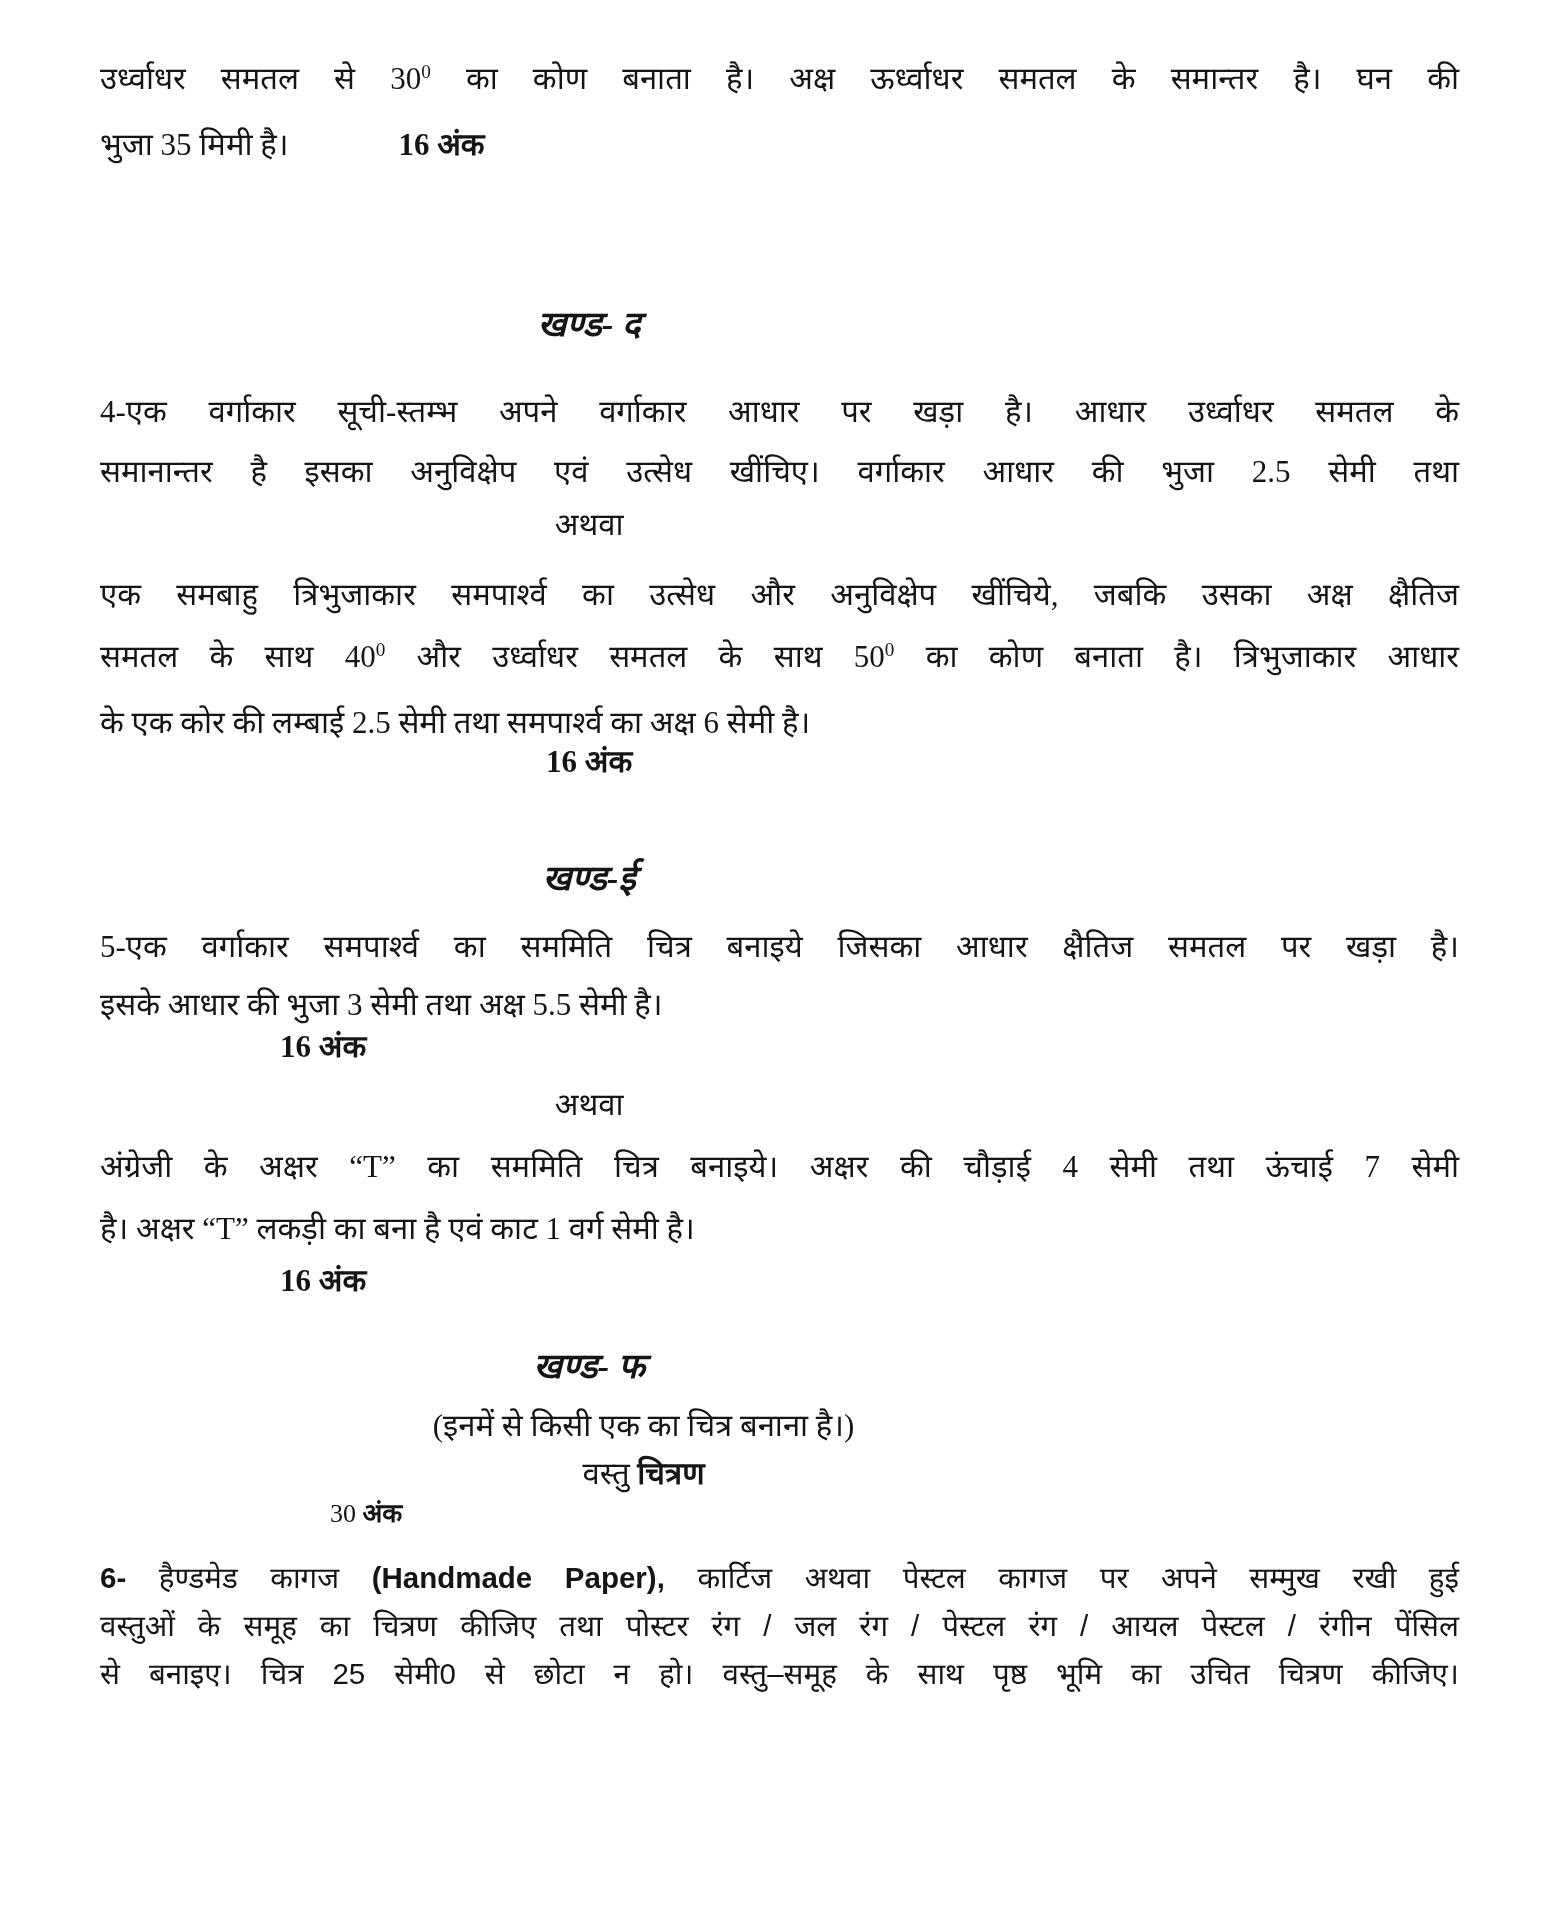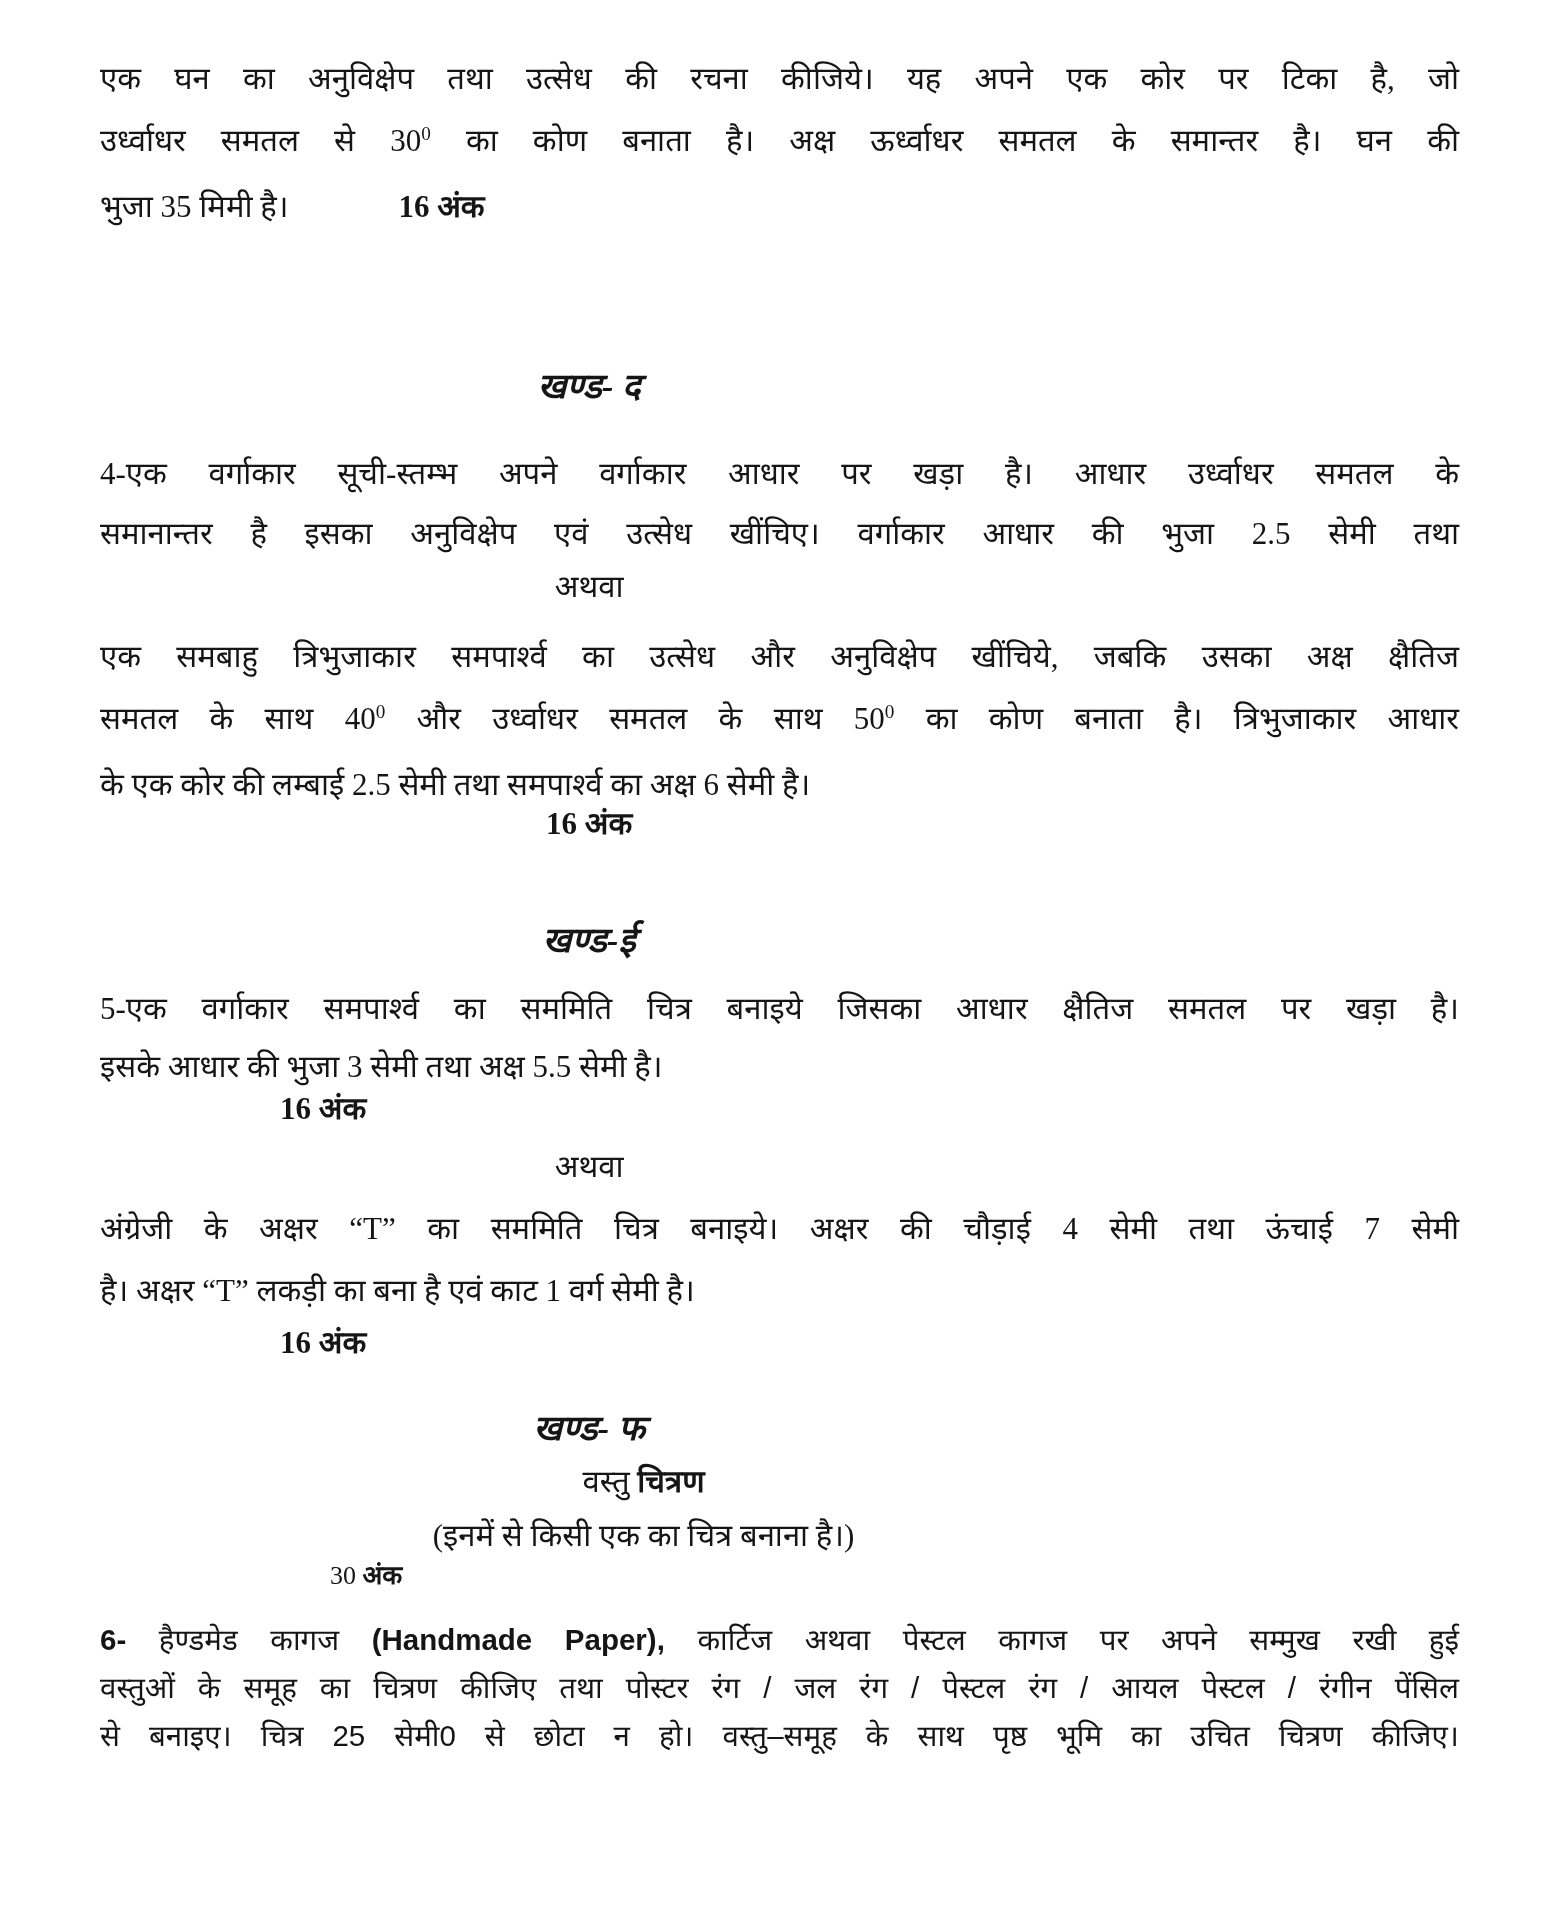--- a/index.html
+++ b/index.html
@@ -37,21 +37,20 @@
   #marks-30{margin-top:-12px;font-size:26px;}
   .q6{font-size:29.5px;line-height:48px;font-family:"Liberation Sans","DejaVu Sans",sans-serif;font-weight:400;}
   #q6-1{margin-top:14px;}
   .latin{font-family:Liberation Sans, sans-serif;font-weight:700;}
 </style>
 </head>
 <body>
 
 <div class="doc">
 
-  <div class="ln just">एक घन का अनुविक्षेप तथा उत्सेध की रचना कीजिये। यह अपने एक कोर पर टिका है, जो</div>
   <div class="ln just"><span>उर्ध्वाधर समतल से 30</span><span class="sup">0</span><span> का कोण बनाता है। अक्ष ऊर्ध्वाधर समतल के समान्तर है। घन की</span></div>
   <div class="ln"><span>भुजा 35 मिमी है।</span><span class="b gap110">16 अंक</span></div>
 
   <div class="hd cn72" id="hd-d">खण्ड- द</div>
   <div class="ln lh60 just" id="q4-1">4-एक वर्गाकार सूची-स्तम्भ अपने वर्गाकार आधार पर खड़ा है। आधार उर्ध्वाधर समतल के</div>
   <div class="ln lh60 just">समानान्तर है इसका अनुविक्षेप एवं उत्सेध खींचिए। वर्गाकार आधार की भुजा 2.5 सेमी तथा</div>
   <div class="ln cn72" id="or-1">अथवा</div>
   <div class="ln just" id="alt4-1">एक समबाहु त्रिभुजाकार समपार्श्व का उत्सेध और अनुविक्षेप खींचिये, जबकि उसका अक्ष क्षैतिज</div>
   <div class="ln just"><span>समतल के साथ 40</span><span class="sup">0</span><span> और उर्ध्वाधर समतल के साथ 50</span><span class="sup">0</span><span> का कोण बनाता है। त्रिभुजाकार आधार</span></div>
   <div class="ln">के एक कोर की लम्बाई 2.5 सेमी तथा समपार्श्व का अक्ष 6 सेमी है।</div>
@@ -60,20 +59,20 @@
   <div class="hd cn72" id="hd-e">खण्ड-ई</div>
   <div class="ln lh58 just" id="q5-1">5-एक वर्गाकार समपार्श्व का सममिति चित्र बनाइये जिसका आधार क्षैतिज समतल पर खड़ा है।</div>
   <div class="ln lh58">इसके आधार की भुजा 3 सेमी तथा अक्ष 5.5 सेमी है।</div>
   <div class="ln b ind180" id="marks-q5">16 अंक</div>
   <div class="ln cn72" id="or-2">अथवा</div>
   <div class="ln just">अंग्रेजी के अक्षर “T” का सममिति चित्र बनाइये। अक्षर की चौड़ाई 4 सेमी तथा ऊंचाई 7 सेमी</div>
   <div class="ln">है। अक्षर “T” लकड़ी का बना है एवं काट 1 वर्ग सेमी है।</div>
   <div class="ln b ind180" id="marks-alt5">16 अंक</div>
 
   <div class="hd cn72" id="hd-f">खण्ड- फ</div>
+  <div class="ln lh52 cn80" id="note-f">(इनमें से किसी एक का चित्र बनाना है।)</div>
   <div class="ln lh52 cn80" id="subtitle"><span>वस्तु </span><span class="b">चित्रण</span></div>
-  <div class="ln lh52 cn80" id="note-f">(इनमें से किसी एक का चित्र बनाना है।)</div>
   <div class="ln lh52 ind230" id="marks-30"><span>30 </span><span class="b">अंक</span></div>
   <div class="ln q6 just" id="q6-1"><span class="b">6- </span><span>हैण्डमेड कागज </span><span class="latin">(Handmade Paper),</span><span> कार्टिज अथवा पेस्टल कागज पर अपने सम्मुख रखी हुई</span></div>
   <div class="ln q6 just">वस्तुओं के समूह का चित्रण कीजिए तथा पोस्टर रंग / जल रंग / पेस्टल रंग / आयल पेस्टल / रंगीन पेंसिल</div>
   <div class="ln q6 just">से बनाइए। चित्र 25 सेमी0 से छोटा न हो। वस्तु–समूह के साथ पृष्ठ भूमि का उचित चित्रण कीजिए।</div>
 
 </div>
 
 </body></html>

